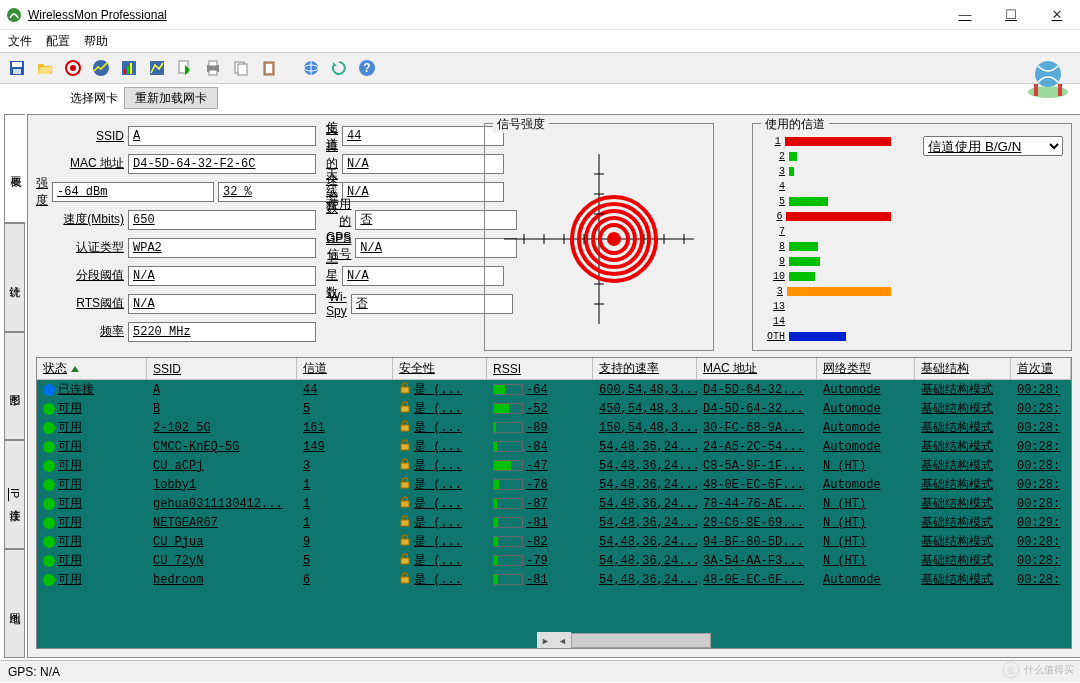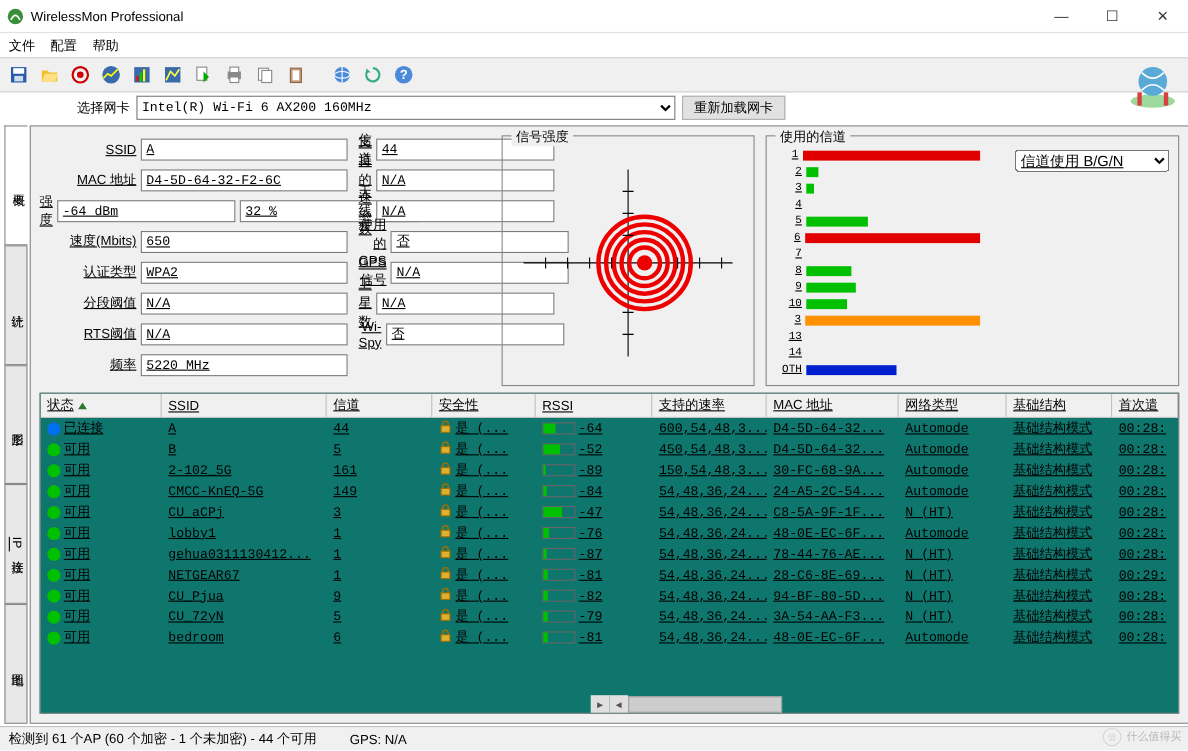--- a/index.html
+++ b/index.html
@@ -1,17 +1,17 @@
 <!DOCTYPE html>
 <html><head>
 <meta charset="utf-8">
 <style>
 * { margin: 0; padding: 0; box-sizing: border-box; }
 body { font-family: "Microsoft YaHei", "SimSun", Tahoma, sans-serif; font-size: 12px; background: #fff; overflow: hidden; width: 1080px; height: 683px; position: relative; }
-.titlebar { height: 30px; background: #fff; display: flex; align-items: center; padding: 0 0 0 6px; border-bottom: 1px solid #e0e0e0; }
+.titlebar { height: 30px; background: #fff; display: flex; align-items: center; padding: 0 0 0 6px; border-bottom: 1px solid #e0e0e0; text-decoration: underline; }
 .titlebar .app-icon { width: 16px; height: 16px; margin-right: 6px; }
 .titlebar .title { flex: 1; font-size: 12px; color: #000; }
 .win-controls { display: flex; height: 100%; }
 .win-controls div { width: 46px; display: flex; align-items: center; justify-content: center; font-size: 13px; color: #333; cursor: pointer; }
 .menubar { height: 22px; background: #fff; display: flex; align-items: center; padding: 0 8px; gap: 14px; font-size: 12px; text-align: right; }
 .menubar span { cursor: pointer; }
 .toolbar { height: 32px; background: #f0f0f0; border-top: 1px solid #d0d0d0; border-bottom: 1px solid #d0d0d0; display: flex; align-items: center; padding: 0 4px; gap: 2px; }
 .tb-btn { width: 26px; height: 26px; display: flex; align-items: center; justify-content: center; cursor: pointer; border: 1px solid transparent; }
 .adapter-row { height: 28px; display: flex; align-items: center; padding: 4px 10px 4px 70px; gap: 6px; }
 .adapter-row select { font-family: "Courier New", monospace; font-size: 12px; height: 22px; width: 490px; background: #fff; border: 1px solid #7a7a7a; }
@@ -23,21 +23,21 @@
 .main-panel { flex: 1; border: 1px solid #888; padding: 8px; display: flex; flex-direction: column; gap: 6px; background: #f0f0f0; position: relative; }
 .upper { display: flex; gap: 10px; height: 228px; }
 .fields-col { display: flex; flex-direction: column; gap: 3px; }
 .fields-left { width: 280px; }
 .fields-right { width: 120px; }
 .field-row { display: flex; align-items: center; gap: 4px; height: 25px; }
 .field-row label { width: 88px; text-align: right; font-size: 12px; }
 .fields-right .field-row label { width: 56px; }
 .field-row input { flex: 1; height: 20px; border: 1px solid #7a7a7a; background: #fff; font-family: "Courier New", monospace; font-size: 12px; padding: 0 4px; }
 .field-row input.short { flex: 0 0 70px; }
-.groupbox { border: 1px solid #888; position: relative; padding: 10px 8px 6px; }
+.groupbox { border: 1px solid #888; position: relative; padding: 10px 8px 6px; margin-left: 28px; }
 .groupbox .legend { position: absolute; top: -8px; left: 8px; background: #f0f0f0; padding: 0 4px; font-size: 12px; }
 .signal-strength { flex: 0 0 230px; display: flex; align-items: center; justify-content: center; }
 .target { width: 210px; height: 190px; position: relative; }
 .channels { flex: 1; display: flex; flex-direction: row; }
 .chan-bars { flex: 1; display: flex; flex-direction: column; justify-content: space-around; padding-right: 4px; }
 .chan-row { display: flex; align-items: center; height: 12px; gap: 4px; }
 .chan-row .num { width: 24px; text-align: right; font-size: 10px; font-family: "Courier New", monospace; color: #000; }
 .chan-row .bar { height: 9px; }
 .chan-select { width: 140px; height: 20px; margin-top: 2px; margin-left: 28px; }
 .grid-wrap { flex: 1; border: 1px solid #888; background: #0f766e; display: flex; flex-direction: column; overflow: hidden; align-items: center; }
@@ -166,21 +166,20 @@
   <div class="tb-btn">
       <svg width="18" height="18" viewBox="0 0 18 18">
         <circle cx="9" cy="9" r="8" fill="#4a8ad8"></circle>
         <text x="9" y="13" font-size="12" fill="#fff" text-anchor="middle" font-weight="bold">?</text>
       </svg>
     </div>
 </div>
 
 <div class="adapter-row">
   <span>选择网卡</span>
-  <select><option>Intel(R) Wi-Fi 6 AX200 160MHz</option></select>
   <button>重新加载网卡</button>
 </div>
 
 <svg class="corner-logo" viewBox="0 0 44 44">
   <ellipse cx="22" cy="36" rx="20" ry="6" fill="#9dd89d"></ellipse>
   <circle cx="22" cy="18" r="13" fill="#5aaad8"></circle>
   <path d="M12 10 Q22 20 32 10 M12 26 Q22 16 32 26" stroke="#fff" fill="none" stroke-width="1.5"></path>
   <rect x="8" y="28" width="4" height="12" fill="#d84040"></rect>
   <rect x="32" y="28" width="4" height="12" fill="#d84040"></rect>
 </svg>
@@ -665,21 +664,20 @@
       <div class="hscroll">
         <div class="hscroll-arrow" style="left:0">◄</div>
         <div class="hscroll-thumb"></div>
         <div class="hscroll-arrow" style="right:0">►</div>
       </div>
     </div>
   </div>
 </div>
 
 <div class="statusbar">
-  <span>检测到 61 个AP (60 个加密 - 1 个未加密) - 44 个可用</span>
   <span>GPS: N/A</span>
 </div>
 
 <div class="watermark">
   <svg width="18" height="18" viewBox="0 0 18 18">
       <circle cx="9" cy="9" r="8" fill="none" stroke="#888"></circle>
       <text x="9" y="12" font-size="8" text-anchor="middle" fill="#888">值</text>
     </svg>
   <span>什么值得买</span>
 </div>

